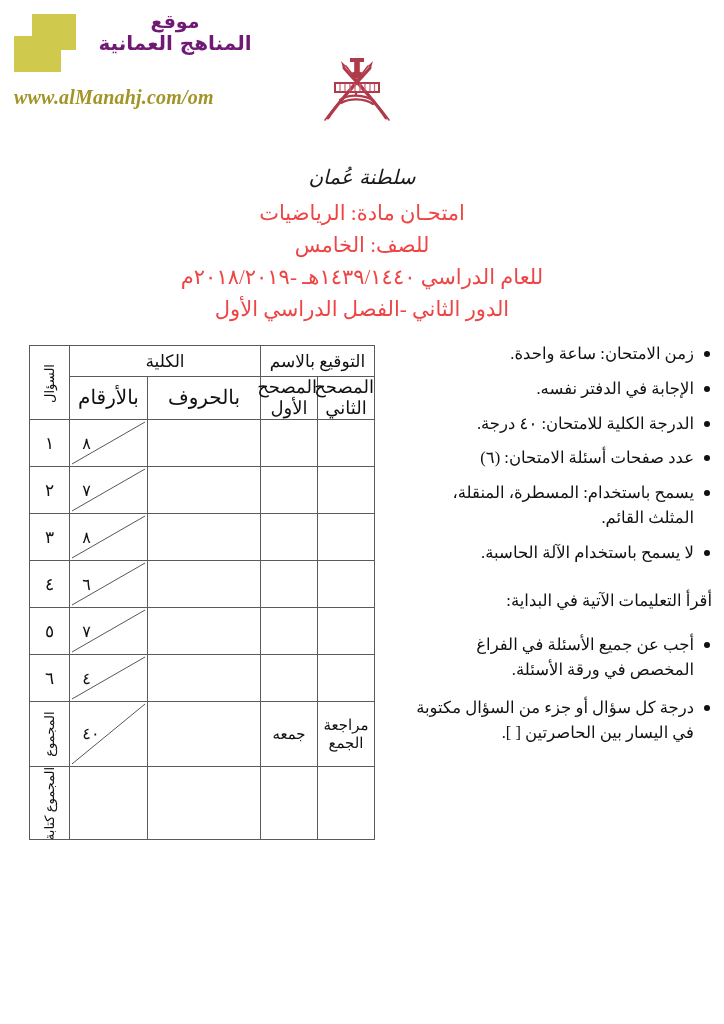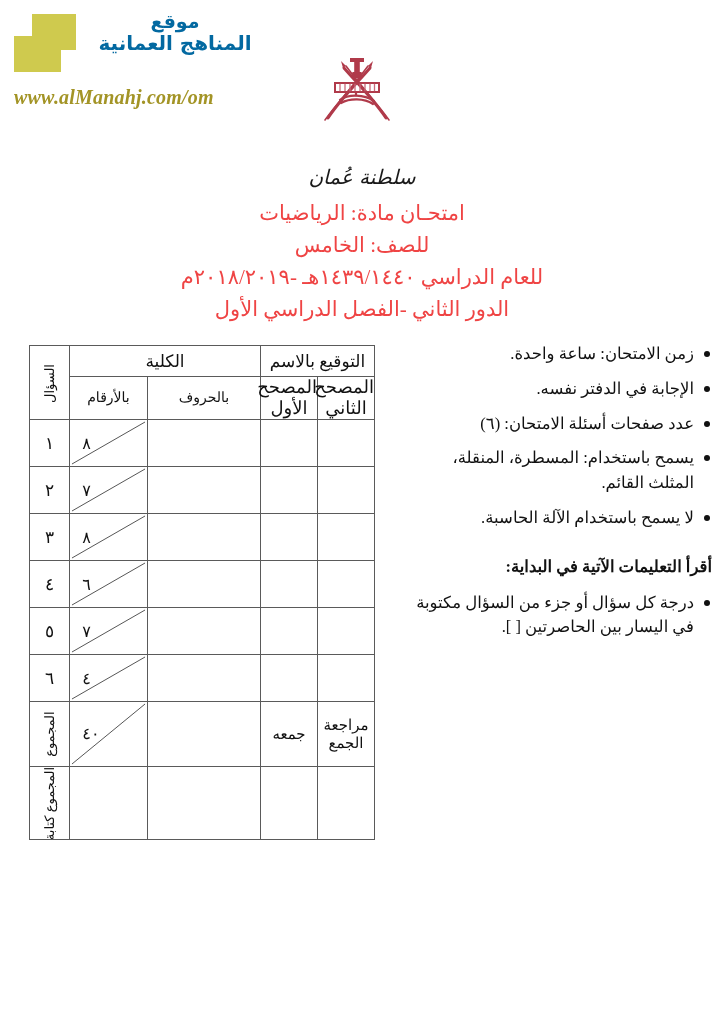--- a/index.html
+++ b/index.html
@@ -57,21 +57,21 @@
     width: 18px;
     height: 14px;
     background: #cfca4e;
   }
   #logo-words {
     position: absolute;
     right: 8px;
     top: 2px;
     width: 190px;
     text-align: center;
-    color: #0369a1;
+    color: #701a75;
     font-family: "DejaVu Sans", sans-serif;
     font-weight: 700;
     line-height: 1.18;
   }
   #logo-words .lw1 { font-size: 19px; letter-spacing: 0px; }
   #logo-words .lw2 { font-size: 20px; }
   #site-url {
     position: absolute;
     left: 6px;
     top: 78px;
@@ -157,21 +157,21 @@
     vertical-align: middle;
     padding: 0;
   }
   .col-q   { width: 40px; }
   .col-num { width: 78px; }
   .col-let { width: 113px; }
   .col-c1  { width: 57px; }
   .col-c2  { width: 57px; }
 
   th.grp { height: 30px; font-size: 17px; }
-  th.sub { height: 40px; font-size: 14px; line-height: 1.18; }
+  th.sub { height: 40px; font-size: 20px; line-height: 1.18; }
   th.sub.small { font-size: 18px; }
 
   td.qnum   { height: 46px; font-size: 17px; }
   td.marknum{ height: 46px; font-size: 16px; position: relative; }
   td.blank  { height: 46px; }
 
   
   .vert {
     display: inline-block;
     transform: rotate(-90deg);
@@ -237,22 +237,22 @@
     top: 9px;
     width: 6px;
     height: 6px;
     background: #111;
     border-radius: 50%;
   }
   .b { font-weight: normal; }
 
   #read-heading {
     margin-top: 26px;
-    margin-bottom: 14px;
-    font-weight: bold;
+    margin-bottom: 22px;
+    font-weight: normal;
     font-size: 16.5px;
     text-align: right;
     padding-right: 2px;
   }
   ul.inst2 li { margin-bottom: 13px; }
 </style>
 </head>
 <body>
 
 <div id="site-logo-block">
@@ -459,23 +459,25 @@
         </td>
       </tr>
     </tbody>
   </table>
 </div>
 
 <div id="instructions">
   <ul class="inst">
     <li>زمن الامتحان: ساعة واحدة.</li>
     <li>الإجابة في الدفتر نفسه.</li>
+    <li>الدرجة الكلية للامتحان: ٤٠ درجة.</li>
     <li>عدد صفحات أسئلة الامتحان: (٦)</li>
     <li>يسمح باستخدام: المسطرة، المنقلة، المثلث القائم.</li>
     <li><span class="b">لا يسمح</span><span> باستخدام الآلة الحاسبة.</span></li>
   </ul>
 
   <div id="read-heading">أقرأ التعليمات الآتية في البداية:</div>
 
   <ul class="inst inst2">
+    <li><span>أجب عن </span><span class="b">جميع</span><span> الأسئلة في الفراغ المخصص في ورقة الأسئلة.</span></li>
     <li>درجة كل سؤال أو جزء من السؤال مكتوبة في اليسار بين الحاصرتين [ ].</li>
   </ul>
 </div>
 
 </body></html>

